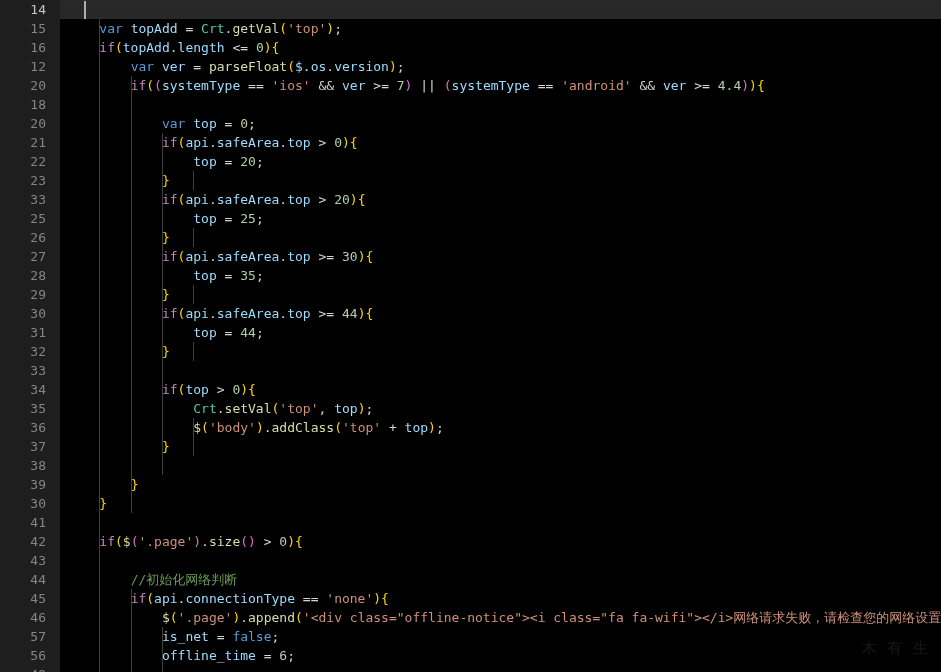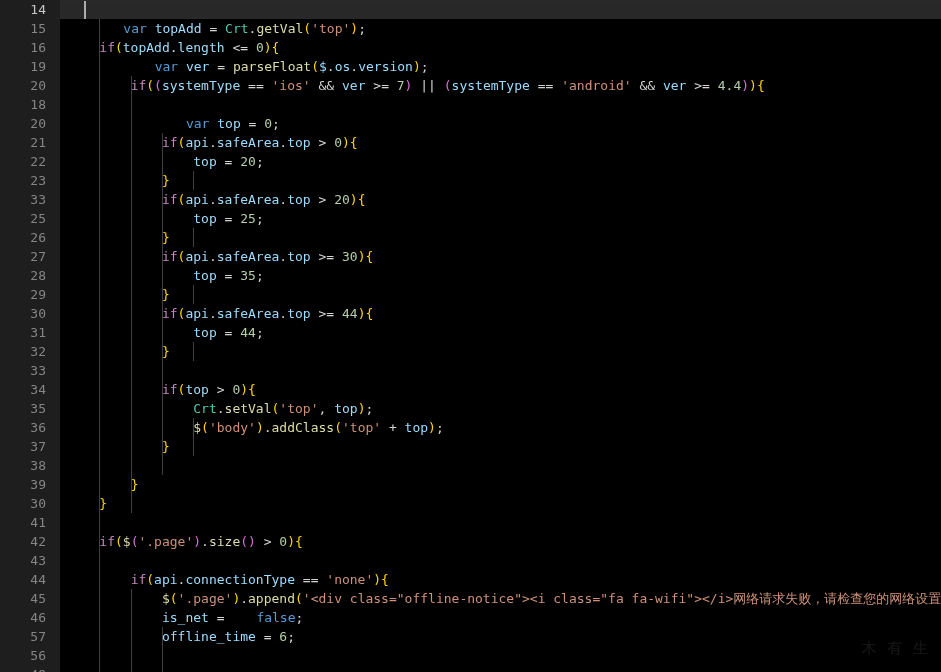--- a/index.html
+++ b/index.html
@@ -95,21 +95,21 @@
   
   .indent-guide {
     position: absolute;
     width: 1px;
     background: #404040;
     z-index: 1;
   }
 
   
   .t-kw      { color: #c586c0; }  
-  .t-decl    { color: #569cd6; padding-left: 24px; }  
+  .t-decl    { color: #569cd6; }  
   .t-str     { color: #ce9178; }  
   .t-num     { color: #b5cea8; }  
   .t-com     { color: #6a9955; }  
   .t-fn      { color: #dcdcaa; }  
   .t-var     { color: #9cdcfe; }  
   .t-plain   { color: #d4d4d4; }  
   .t-cls     { color: #4ec9b0; }
 
   
   .b1 { color: #ffd700; }
@@ -133,21 +133,21 @@
 </head>
 <body>
 
 <div id="app">
   <div class="editor">
 
     <div class="gutter" id="gutter">
         <div class="lnum active">14</div>
         <div class="lnum">15</div>
         <div class="lnum">16</div>
-        <div class="lnum">19</div>
+        <div class="lnum">12</div>
         <div class="lnum">20</div>
         <div class="lnum">18</div>
         <div class="lnum">20</div>
         <div class="lnum">21</div>
         <div class="lnum">22</div>
         <div class="lnum">23</div>
         <div class="lnum">33</div>
         <div class="lnum">25</div>
         <div class="lnum">26</div>
         <div class="lnum">27</div>
@@ -202,20 +202,21 @@
           <div class="cline"><span class="cline-text"><span class="t-plain"> </span><span class="t-plain"> </span><span class="t-plain"> </span><span class="t-plain"> </span><span class="t-plain"> </span><span class="t-plain"> </span><span class="t-plain"> </span><span class="t-plain"> </span><span class="t-plain"> </span><span class="t-plain"> </span><span class="t-plain"> </span><span class="t-plain"> </span><span class="t-kw">if</span><span class="b1">(</span><span class="t-var">top</span><span class="t-plain"> </span><span class="t-plain">&gt;</span><span class="t-plain"> </span><span class="t-num">0</span><span class="b1">)</span><span class="b1">{</span></span></div>
           <div class="cline"><span class="cline-text"><span class="t-plain"> </span><span class="t-plain"> </span><span class="t-plain"> </span><span class="t-plain"> </span><span class="t-plain"> </span><span class="t-plain"> </span><span class="t-plain"> </span><span class="t-plain"> </span><span class="t-plain"> </span><span class="t-plain"> </span><span class="t-plain"> </span><span class="t-plain"> </span><span class="t-plain"> </span><span class="t-plain"> </span><span class="t-plain"> </span><span class="t-plain"> </span><span class="t-cls">Crt</span><span class="t-plain">.</span><span class="t-fn">setVal</span><span class="b1">(</span><span class="t-str">'top'</span><span class="t-plain">,</span><span class="t-plain"> </span><span class="t-var">top</span><span class="b1">)</span><span class="t-plain">;</span></span></div>
           <div class="cline"><span class="cline-text"><span class="t-plain"> </span><span class="t-plain"> </span><span class="t-plain"> </span><span class="t-plain"> </span><span class="t-plain"> </span><span class="t-plain"> </span><span class="t-plain"> </span><span class="t-plain"> </span><span class="t-plain"> </span><span class="t-plain"> </span><span class="t-plain"> </span><span class="t-plain"> </span><span class="t-plain"> </span><span class="t-plain"> </span><span class="t-plain"> </span><span class="t-plain"> </span><span class="t-fn">$</span><span class="b1">(</span><span class="t-str">'body'</span><span class="b1">)</span><span class="t-plain">.</span><span class="t-fn">addClass</span><span class="b1">(</span><span class="t-str">'top'</span><span class="t-plain"> </span><span class="t-plain">+</span><span class="t-plain"> </span><span class="t-var">top</span><span class="b1">)</span><span class="t-plain">;</span></span></div>
           <div class="cline"><span class="cline-text"><span class="t-plain"> </span><span class="t-plain"> </span><span class="t-plain"> </span><span class="t-plain"> </span><span class="t-plain"> </span><span class="t-plain"> </span><span class="t-plain"> </span><span class="t-plain"> </span><span class="t-plain"> </span><span class="t-plain"> </span><span class="t-plain"> </span><span class="t-plain"> </span><span class="b1">}</span></span></div>
           <div class="cline"><span class="cline-text"></span></div>
           <div class="cline"><span class="cline-text"><span class="t-plain"> </span><span class="t-plain"> </span><span class="t-plain"> </span><span class="t-plain"> </span><span class="t-plain"> </span><span class="t-plain"> </span><span class="t-plain"> </span><span class="t-plain"> </span><span class="b1">}</span></span></div>
           <div class="cline"><span class="cline-text"><span class="t-plain"> </span><span class="t-plain"> </span><span class="t-plain"> </span><span class="t-plain"> </span><span class="b1">}</span></span></div>
           <div class="cline"><span class="cline-text"></span></div>
           <div class="cline"><span class="cline-text"><span class="t-plain"> </span><span class="t-plain"> </span><span class="t-plain"> </span><span class="t-plain"> </span><span class="t-kw">if</span><span class="b1">(</span><span class="t-fn">$</span><span class="b2">(</span><span class="t-str">'.page'</span><span class="b2">)</span><span class="t-plain">.</span><span class="t-fn">size</span><span class="b2">(</span><span class="b2">)</span><span class="t-plain"> </span><span class="t-plain">&gt;</span><span class="t-plain"> </span><span class="t-num">0</span><span class="b1">)</span><span class="b1">{</span></span></div>
           <div class="cline"><span class="cline-text"></span></div>
+          <div class="cline"><span class="cline-text">        <span class="t-com">//初始化网络判断</span></span></div>
           <div class="cline"><span class="cline-text"><span class="t-plain"> </span><span class="t-plain"> </span><span class="t-plain"> </span><span class="t-plain"> </span><span class="t-plain"> </span><span class="t-plain"> </span><span class="t-plain"> </span><span class="t-plain"> </span><span class="t-kw">if</span><span class="b1">(</span><span class="t-var">api</span><span class="t-plain">.</span><span class="t-var">connectionType</span><span class="t-plain"> </span><span class="t-plain">=</span><span class="t-plain">=</span><span class="t-plain"> </span><span class="t-str">'none'</span><span class="b1">)</span><span class="b1">{</span></span></div>
           <div class="cline"><span class="cline-text"><span class="t-plain"> </span><span class="t-plain"> </span><span class="t-plain"> </span><span class="t-plain"> </span><span class="t-plain"> </span><span class="t-plain"> </span><span class="t-plain"> </span><span class="t-plain"> </span><span class="t-plain"> </span><span class="t-plain"> </span><span class="t-plain"> </span><span class="t-plain"> </span><span class="t-fn">$</span><span class="b1">(</span><span class="t-str">'.page'</span><span class="b1">)</span><span class="t-plain">.</span><span class="t-fn">append</span><span class="b1">(</span><span class="t-str">'&lt;div class="offline-notice"&gt;&lt;i class="fa fa-wifi"&gt;&lt;/i&gt;网络请求失败，请检查您的网络设置&lt;</span></span></div>
           <div class="cline"><span class="cline-text"><span class="t-plain"> </span><span class="t-plain"> </span><span class="t-plain"> </span><span class="t-plain"> </span><span class="t-plain"> </span><span class="t-plain"> </span><span class="t-plain"> </span><span class="t-plain"> </span><span class="t-plain"> </span><span class="t-plain"> </span><span class="t-plain"> </span><span class="t-plain"> </span><span class="t-var">is_net</span><span class="t-plain"> </span><span class="t-plain">=</span><span class="t-plain"> </span><span class="t-decl">false</span><span class="t-plain">;</span></span></div>
           <div class="cline"><span class="cline-text"><span class="t-plain"> </span><span class="t-plain"> </span><span class="t-plain"> </span><span class="t-plain"> </span><span class="t-plain"> </span><span class="t-plain"> </span><span class="t-plain"> </span><span class="t-plain"> </span><span class="t-plain"> </span><span class="t-plain"> </span><span class="t-plain"> </span><span class="t-plain"> </span><span class="t-var">offline_time</span><span class="t-plain"> </span><span class="t-plain">=</span><span class="t-plain"> </span><span class="t-num">6</span><span class="t-plain">;</span></span></div>
         </div>
     <div class="indent-guide" style="left: 39.28px; top: 19px; height: 665px;"></div>
         <div class="indent-guide" style="left: 70.56px; top: 76px; height: 437px;"></div>
         <div class="indent-guide" style="left: 70.56px; top: 589px; height: 95px;"></div>
         <div class="indent-guide" style="left: 101.84px; top: 133px; height: 342px;"></div>
         <div class="indent-guide" style="left: 101.84px; top: 627px; height: 57px;"></div>

